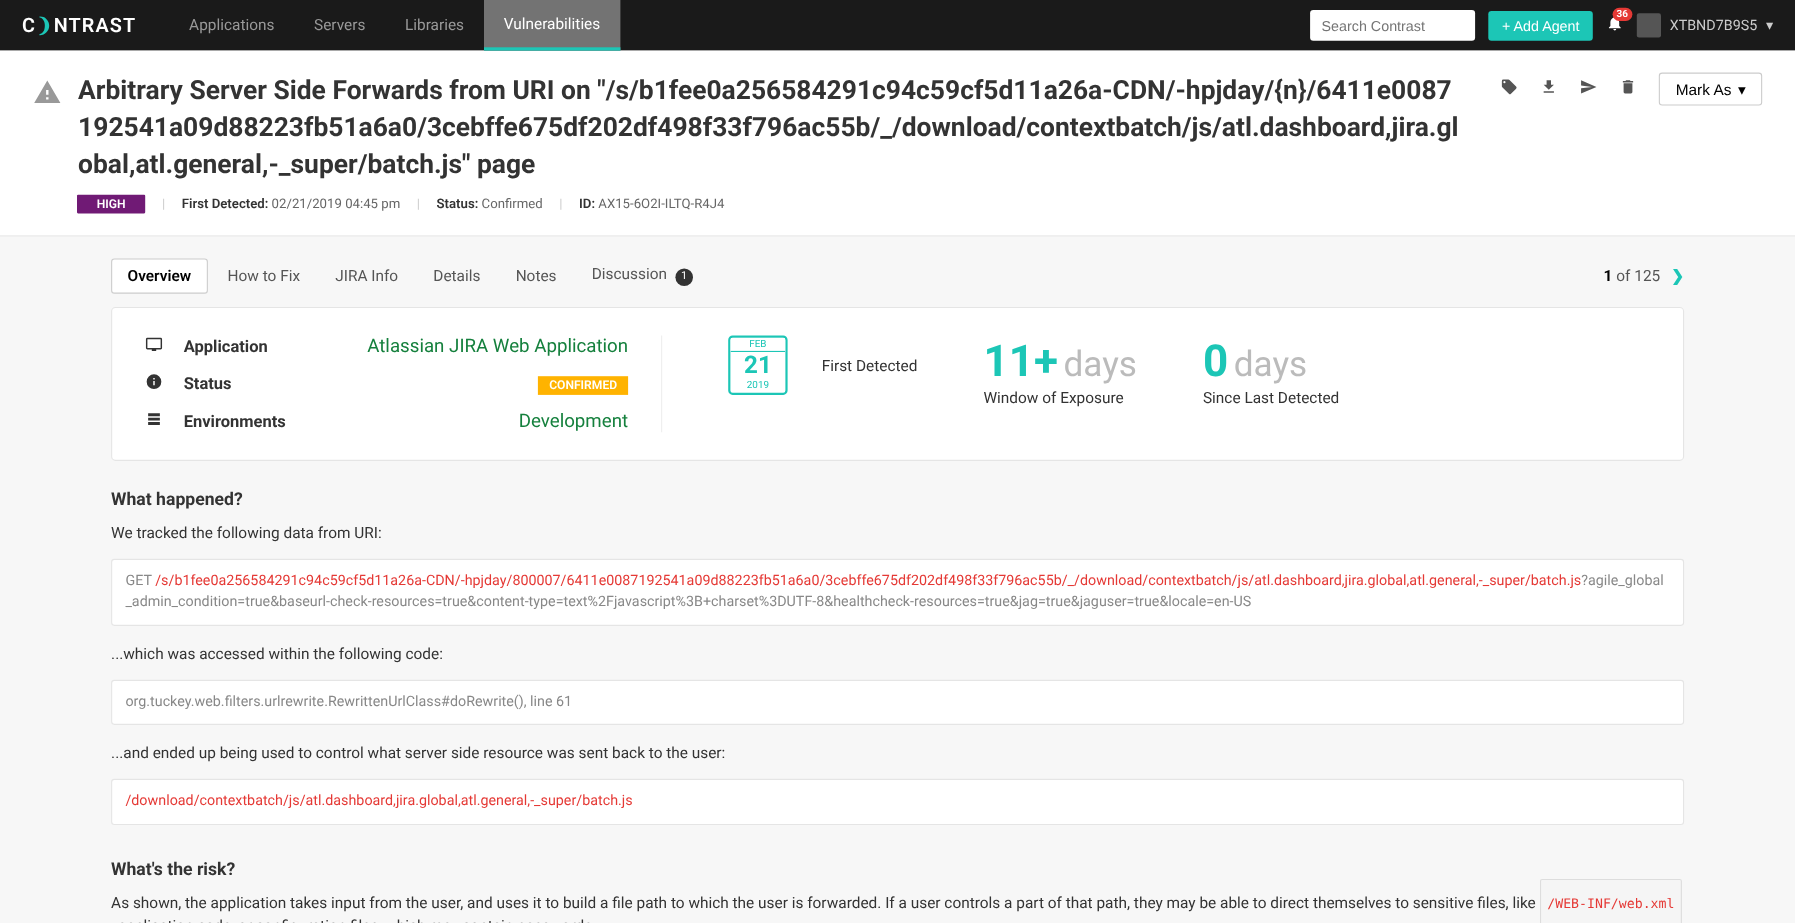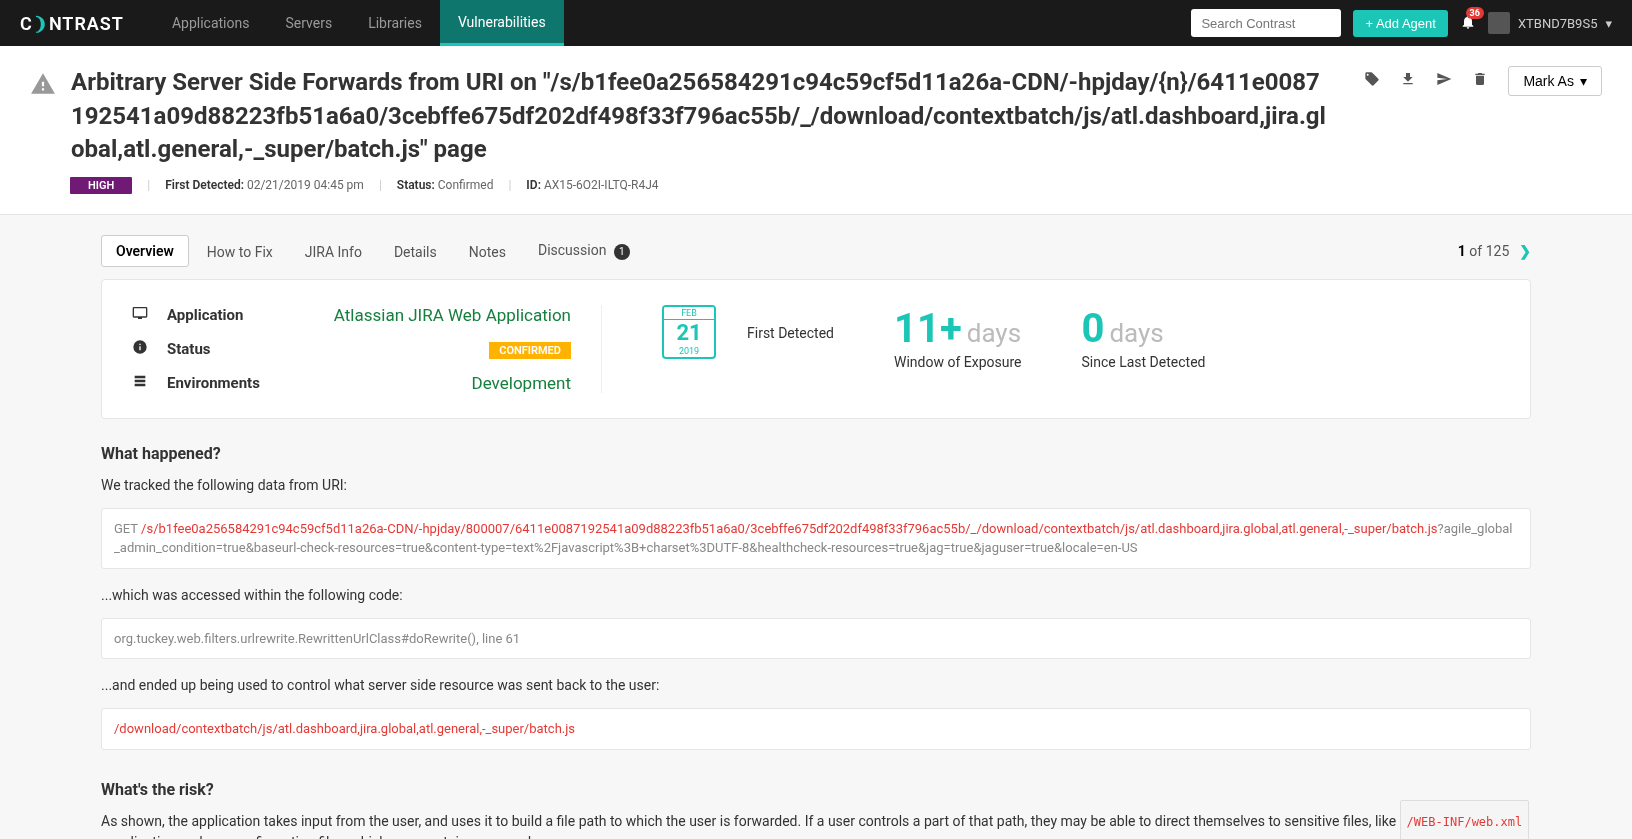--- a/index.html
+++ b/index.html
@@ -2,57 +2,57 @@
 <html><head>
 <meta charset="utf-8">
 <style>
 * { margin: 0; padding: 0; box-sizing: border-box; }
 body { font-family: -apple-system, BlinkMacSystemFont, "Segoe UI", Roboto, sans-serif; background: #f7f7f7; color: #333; }
 .topnav { background: #1a1a1a; height: 46px; display: flex; align-items: center; padding: 0 20px; }
 .logo { display: flex; align-items: center; font-size: 18px; font-weight: 600; color: #fff; margin-right: 30px; letter-spacing: 1px; }
 .logo .accent { color: #1cc6b6; }
 .nav-items { display: flex; height: 100%; }
 .nav-item { color: #999; padding: 0 18px; display: flex; align-items: center; font-size: 14px; cursor: pointer; height: 100%; }
-.nav-item.active { background: #0f766e; color: #fff; border-bottom: 3px solid #1cc6b6; }
+.nav-item.active { background: #737373; color: #fff; border-bottom: 3px solid #1cc6b6; }
 .nav-right { margin-left: auto; display: flex; align-items: center; gap: 12px; }
 .search-box { width: 150px; height: 28px; border: none; border-radius: 3px; padding: 0 10px; font-size: 13px; }
 .add-agent { background: #1cc6b6; color: #fff; border: none; border-radius: 3px; padding: 6px 12px; font-size: 13px; cursor: pointer; font-weight: 500; }
 .bell-wrap { position: relative; color: #fff; font-size: 18px; }
 .badge-count { position: absolute; top: -6px; right: -8px; background: #e53935; color: #fff; font-size: 9px; padding: 1px 4px; border-radius: 8px; font-weight: bold; }
 .user-block { display: flex; align-items: center; gap: 8px; color: #ccc; font-size: 13px; }
 .avatar-sq { width: 22px; height: 22px; background: #555; border-radius: 2px; }
 .page-header { background: #fff; padding: 20px 30px; border-bottom: 1px solid #e5e5e5; }
 .title-row { display: flex; align-items: flex-start; gap: 15px; }
 .warn-ico { color: #999; flex-shrink: 0; margin-top: 5px; }
 .vuln-title { font-size: 24px; font-weight: 700; line-height: 1.4; flex: 1; word-break: break-all; }
 .title-actions { display: flex; align-items: center; gap: 20px; margin-left: 20px; flex-shrink: 0; }
 .title-actions .ico { color: #555; cursor: pointer; }
 .mark-as { border: 1px solid #ccc; background: #fff; padding: 6px 14px; border-radius: 3px; font-size: 14px; cursor: pointer; display:flex; align-items:center; gap:6px; }
 .meta-row { display: flex; align-items: center; gap: 15px; margin-top: 10px; margin-left: 40px; font-size: 12px; color: #666; }
 .sev-badge { background: #701a75; color: #fff; padding: 2px 18px; font-size: 11px; font-weight: 600; border-radius: 1px; }
 .meta-sep { color: #ccc; }
 .meta-label { color: #333; font-weight: 600; }
 .content { padding: 20px 50px; max-width: 1530px; margin: 0 auto; }
 .tabs-row { display: flex; align-items: center; justify-content: space-between; margin-bottom: 12px; }
-.tabs { display: flex; gap: 4px; align-items: flex-end; }
+.tabs { display: flex; gap: 4px; align-items: center; }
 .tab { padding: 7px 14px; font-size: 14px; color: #555; cursor: pointer; border-radius: 3px; }
 .tab.active { background: #fff; border: 1px solid #ccc; font-weight: 600; color: #000; }
 .tab .count-badge { background: #333; color: #fff; border-radius: 50%; width: 16px; height:16px; display:inline-flex; align-items:center; justify-content:center; font-size:10px; margin-left:4px; }
 .pager { font-size: 14px; color: #555; display:flex; align-items:center; gap:10px;}
 .pager b { color: #000; }
 .card { background: #fff; border: 1px solid #e5e5e5; border-radius: 4px; padding: 25px 30px; margin-bottom: 25px; }
 .summary-grid { display: flex; gap: 60px; align-items: flex-start; }
 .summary-left { display: grid; grid-template-columns: 25px 110px 1fr; row-gap: 14px; column-gap: 10px; align-items: center; width: 470px; border-right: 1px solid #eee; padding-right: 30px; }
 .summary-left .lbl { font-weight: 700; font-size: 15px; }
 .summary-left .val { text-align: right; }
 .link-teal { color: #15803d; font-size: 17px; }
 .conf-badge { background: #ffb300; color: #fff; padding: 2px 10px; font-size: 11px; font-weight: 600; }
 .stat-block { text-align: left; }
 .stat-big { font-size: 40px; font-weight: 700; color: #1cc6b6; display:inline; }
-.stat-unit { font-size: 26px; color: #bbb; margin-left: 5px; }
+.stat-unit { font-size: 32px; color: #bbb; margin-left: 5px; }
 .stat-label { font-size: 14px; color: #333; margin-top: 2px; }
 .calendar { display:flex; align-items:center; gap:31px; }
 .cal-icon { width: 54px; border: 2px solid #1cc6b6; border-radius: 4px; text-align:center; overflow:hidden;}
 .cal-icon .m { background:#fff; font-size:9px; padding:1px 0; color:#1cc6b6; border-bottom:1px solid #1cc6b6;}
 .cal-icon .d { font-size:22px; font-weight:700; color:#1cc6b6; padding:0;}
 .cal-icon .y { font-size:9px; color:#1cc6b6; padding:1px 0;text-align:center;}
 .section-h { font-size: 16px; font-weight: 700; margin-bottom: 12px; }
 .body-text { font-size: 14px; color: #333; margin-bottom: 12px; line-height:1.5;}
 .code-box { background: #fff; border: 1px solid #e5e5e5; border-radius: 3px; padding: 10px 12px; font-size: 13px; color: #888; margin-bottom: 16px; word-break: break-all; line-height:1.5;}
 .code-red { color: #e53935; }

